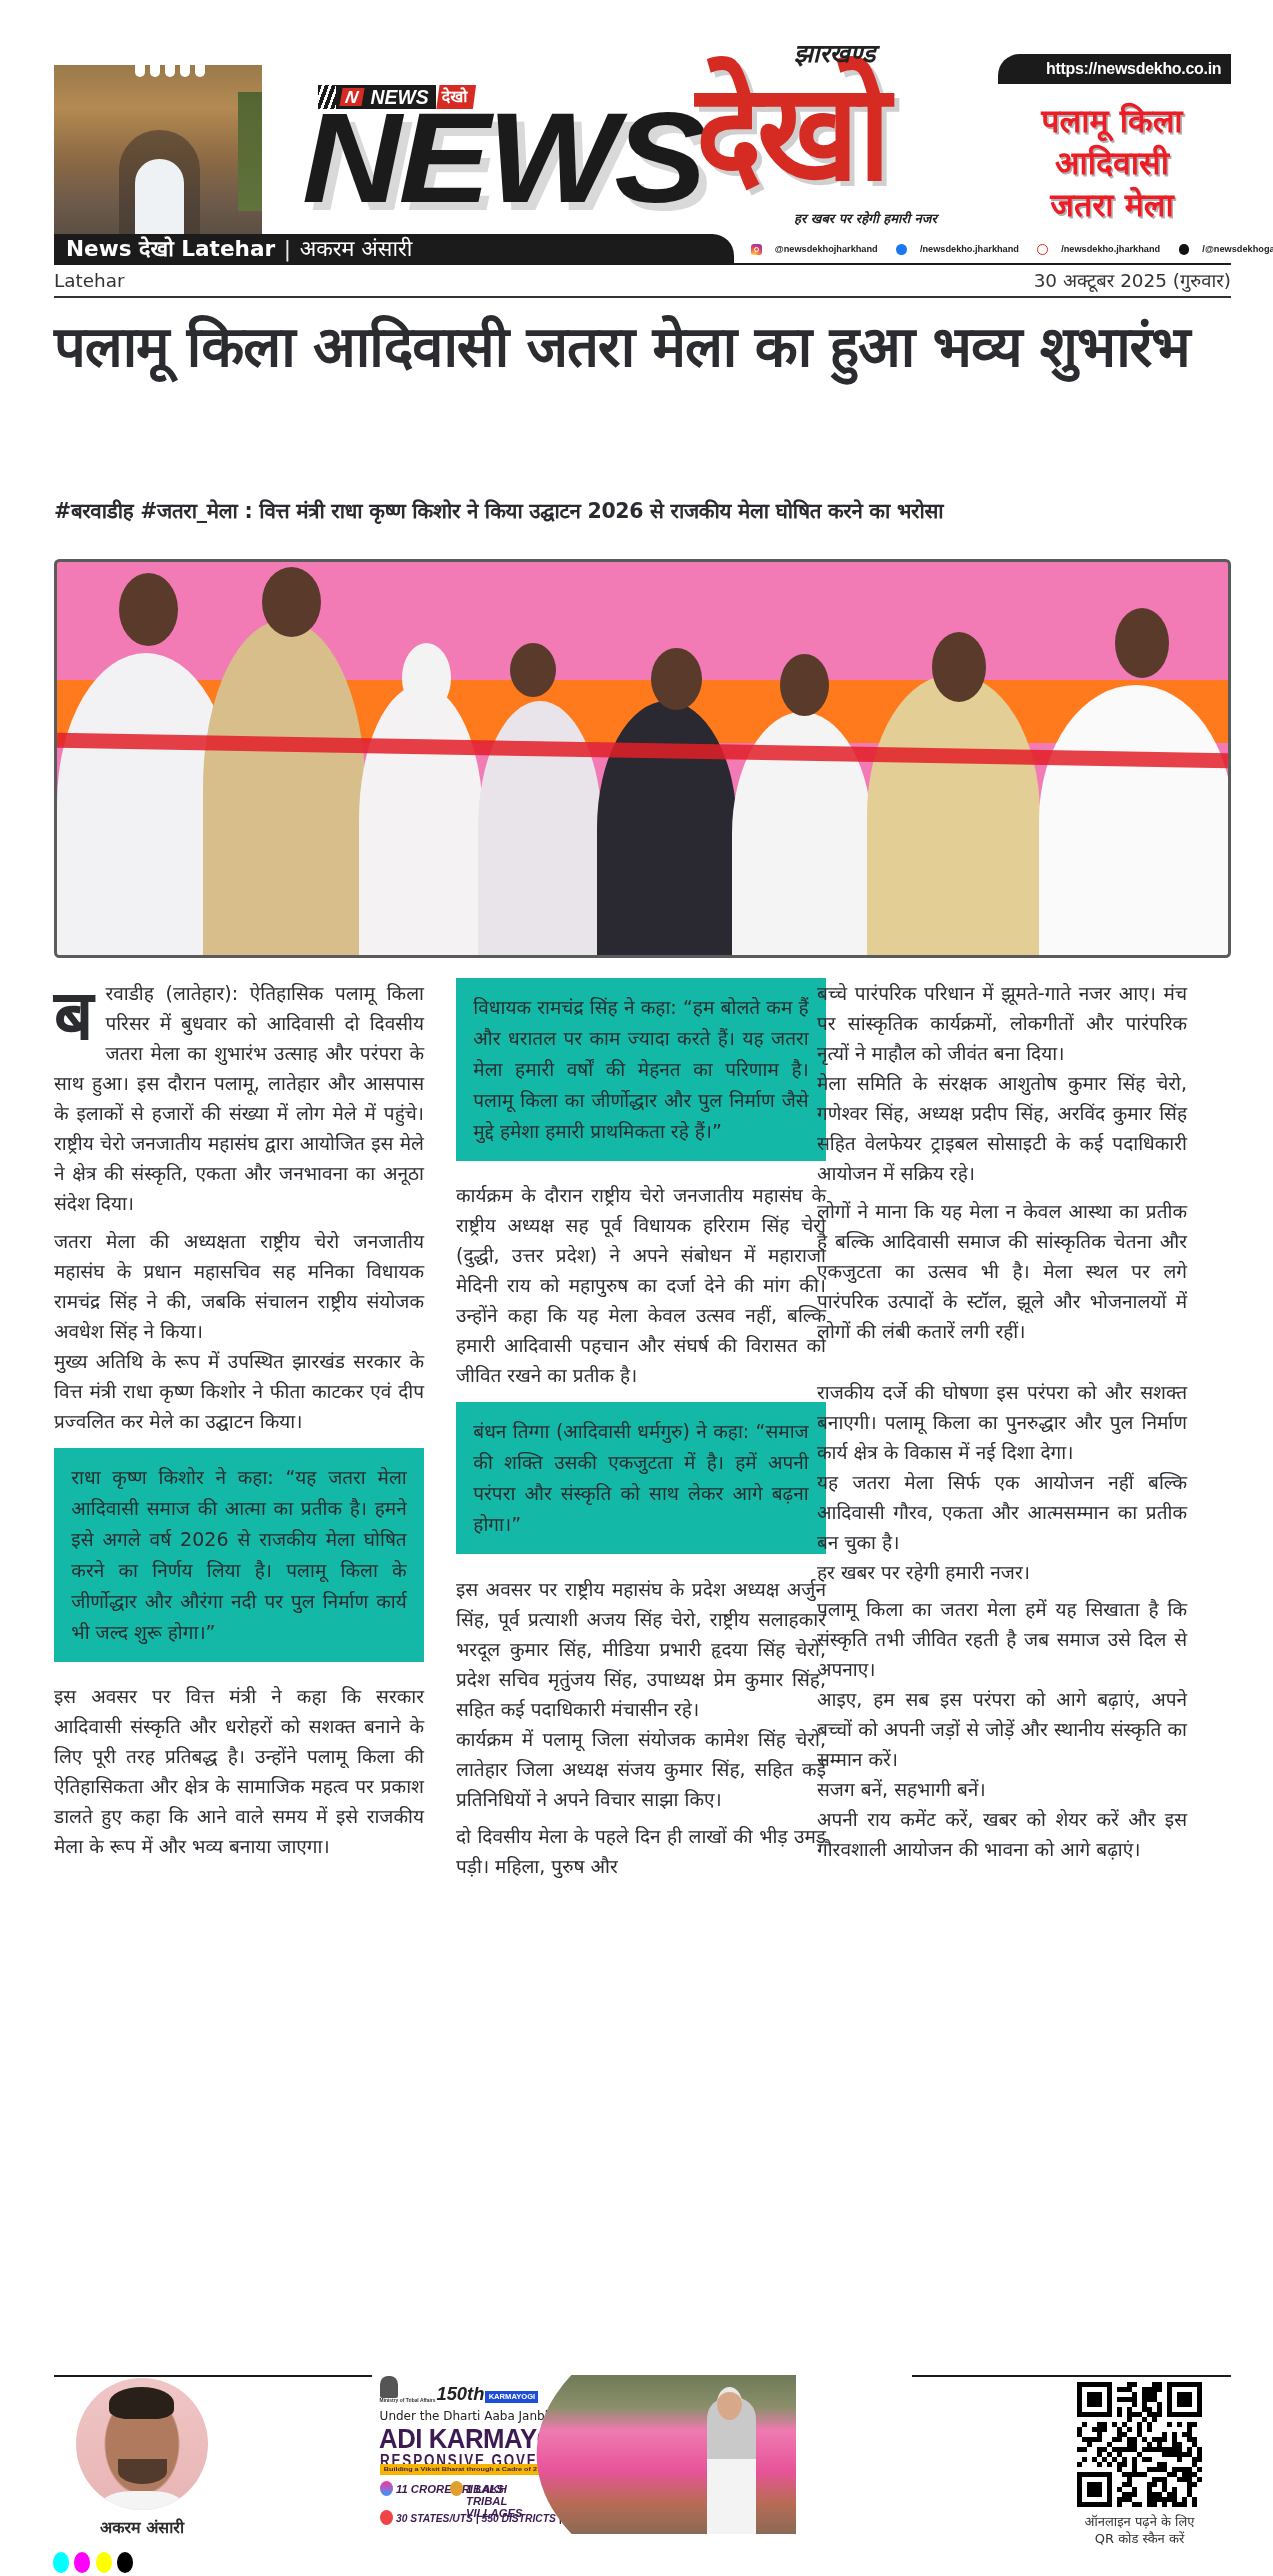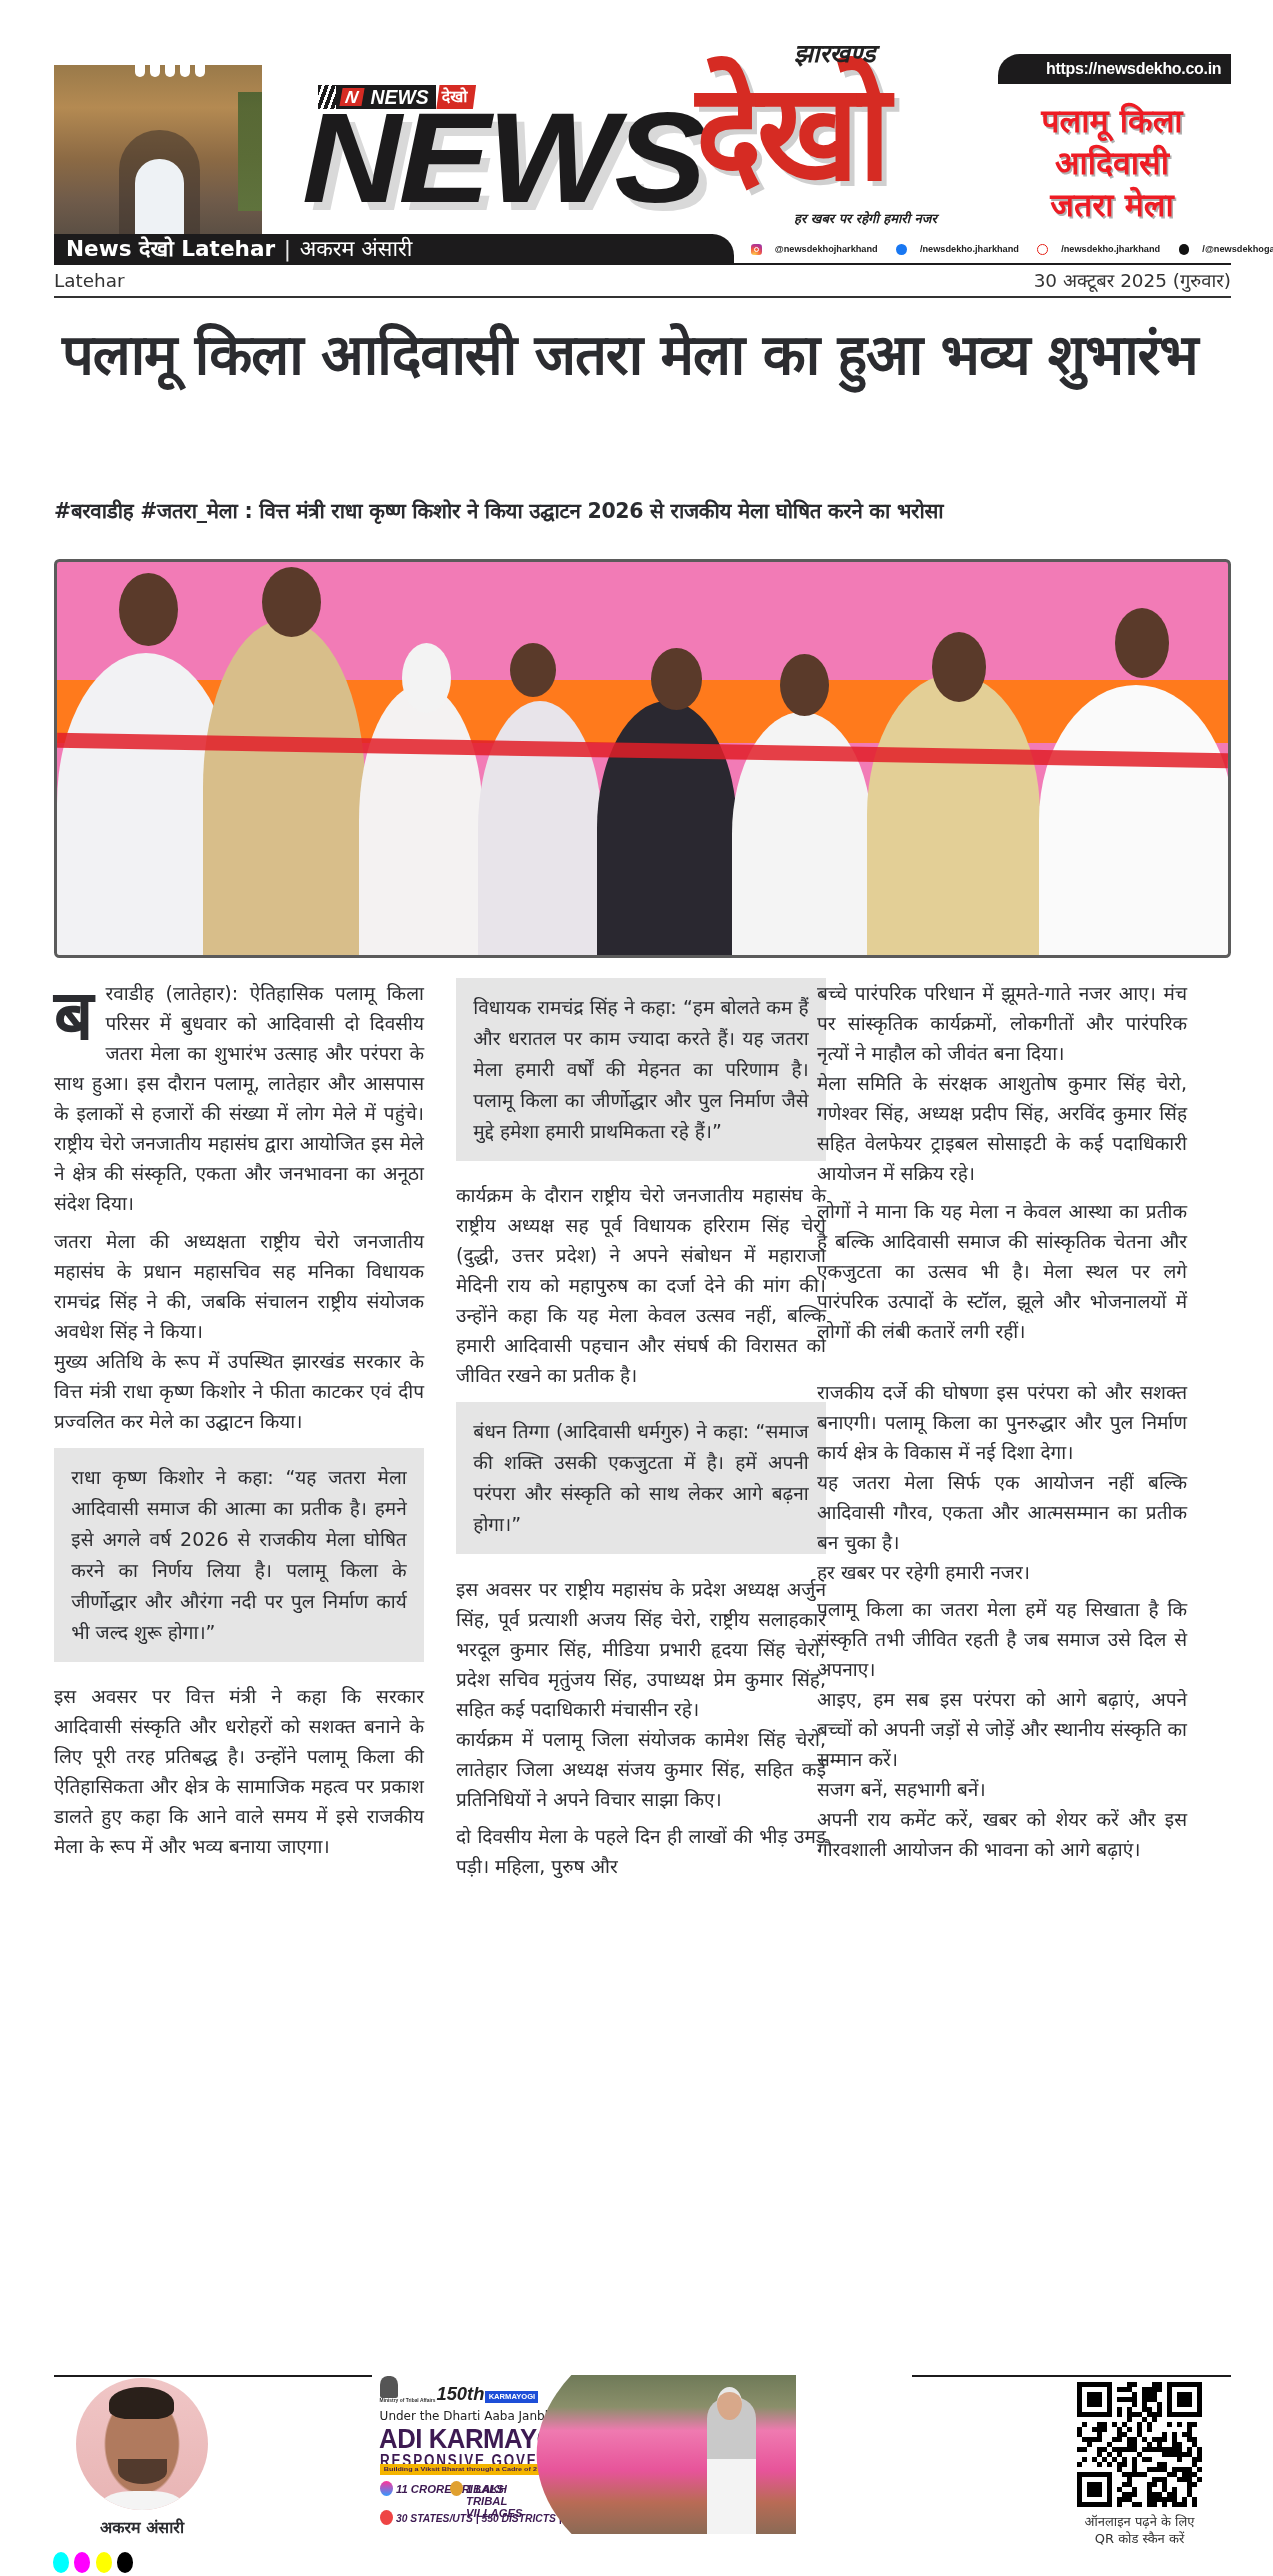--- a/index.html
+++ b/index.html
@@ -67,21 +67,21 @@
   .photo .ribbon { position:absolute; left:0; width:100%; height:15px; background:rgba(226,30,40,.85); }
 
   
   .col { position:absolute; top:978px; width:370px; font:400 19px/30px "DejaVu Sans", sans-serif; color:#2b2c30; text-align:justify; }
   .col p { margin:0 0 7.6px 0; }
   .col .tight { margin-bottom:0; }
   .col1 { left:54px; }
   .col2 { left:456px; }
   .col3 { left:817px; }
   .dropcap { float:left; font:700 69px/59px "DejaVu Sans", sans-serif; margin:7.6px 12px 0 0; color:#2b2c30; }
-  .quote { background:#e5e5e5; padding:14px 17.3px; margin:12px 0 19.4px 0; line-height:31px; }
+  .quote { background:#14b8a6; padding:14px 17.3px; margin:12px 0 19.4px 0; line-height:31px; }
 
   
   .frule { left:54px; top:2375px; width:1177px; height:1.6px; background:#1c1b1c; }
   .avatar { left:76px; top:2378px; width:132px; height:132px; border-radius:50%; overflow:hidden;
     background: radial-gradient(ellipse 38px 51px at 50% 50%, #b07a5e 0 95%, transparent 100%), linear-gradient(180deg,#f0c6c6,#e8b4b4); }
   .avatar .hair { position:absolute; left:33px; top:8.6px; width:65px; height:32px; background:#2a201a; border-radius:50% 50% 30% 30%; }
   .avatar .beard { position:absolute; left:42px; top:81px; width:49px; height:25px; background:#3b2a20; border-radius:0 0 50% 50%; opacity:.8; }
   .avatar .shirt { position:absolute; left:27px; top:113px; width:78px; height:27px; background:#f4f4f4; border-radius:40% 40% 0 0; }
   .avatar-name { left:76px; top:2520px; width:132px; text-align:center; font:700 16px/1 "DejaVu Sans", sans-serif; color:#2b2c30; }
   .cmyk { left:53px; top:2552px; display:flex; gap:5.4px; }
@@ -162,21 +162,21 @@
   <span class="h">/newsdekho.jharkhand</span>
   <span class="ic ic-x"></span>
   <span class="h">/@newsdekhogarhwa</span>
 </div>
 
 <div class="abs rule1"></div>
 <div class="abs dateline-l">Latehar</div>
 <div class="abs dateline-r">30 अक्टूबर 2025 (गुरुवार)</div>
 <div class="abs rule2"></div>
 
-<h1 class="abs headline" style="margin:8px">
+<h1 class="abs headline" style="margin:0">
   <div>पलामू किला आदिवासी जतरा मेला का हुआ भव्य शुभारंभ</div>
 </h1>
 <div class="abs subhead">#बरवाडीह #जतरा_मेला : वित्त मंत्री राधा कृष्ण किशोर ने किया उद्घाटन 2026 से राजकीय मेला घोषित करने का भरोसा</div>
 
 <div class="abs photo" title="फीता काटकर मेले का उद्घाटन करते अतिथि">
   <div class="person" style="left:0;width:178px;height:302px;background:#f2f2f4"></div>
   <div class="head" style="left:62px;top:10.8px;width:59px;height:73px"></div>
   <div class="person" style="left:146px;width:162px;height:335px;background:#d8be8a"></div>
   <div class="head" style="left:205px;top:5.4px;width:59px;height:70px"></div>
   <div class="person" style="left:302px;width:124px;height:270px;background:#f4f2f2"></div>

